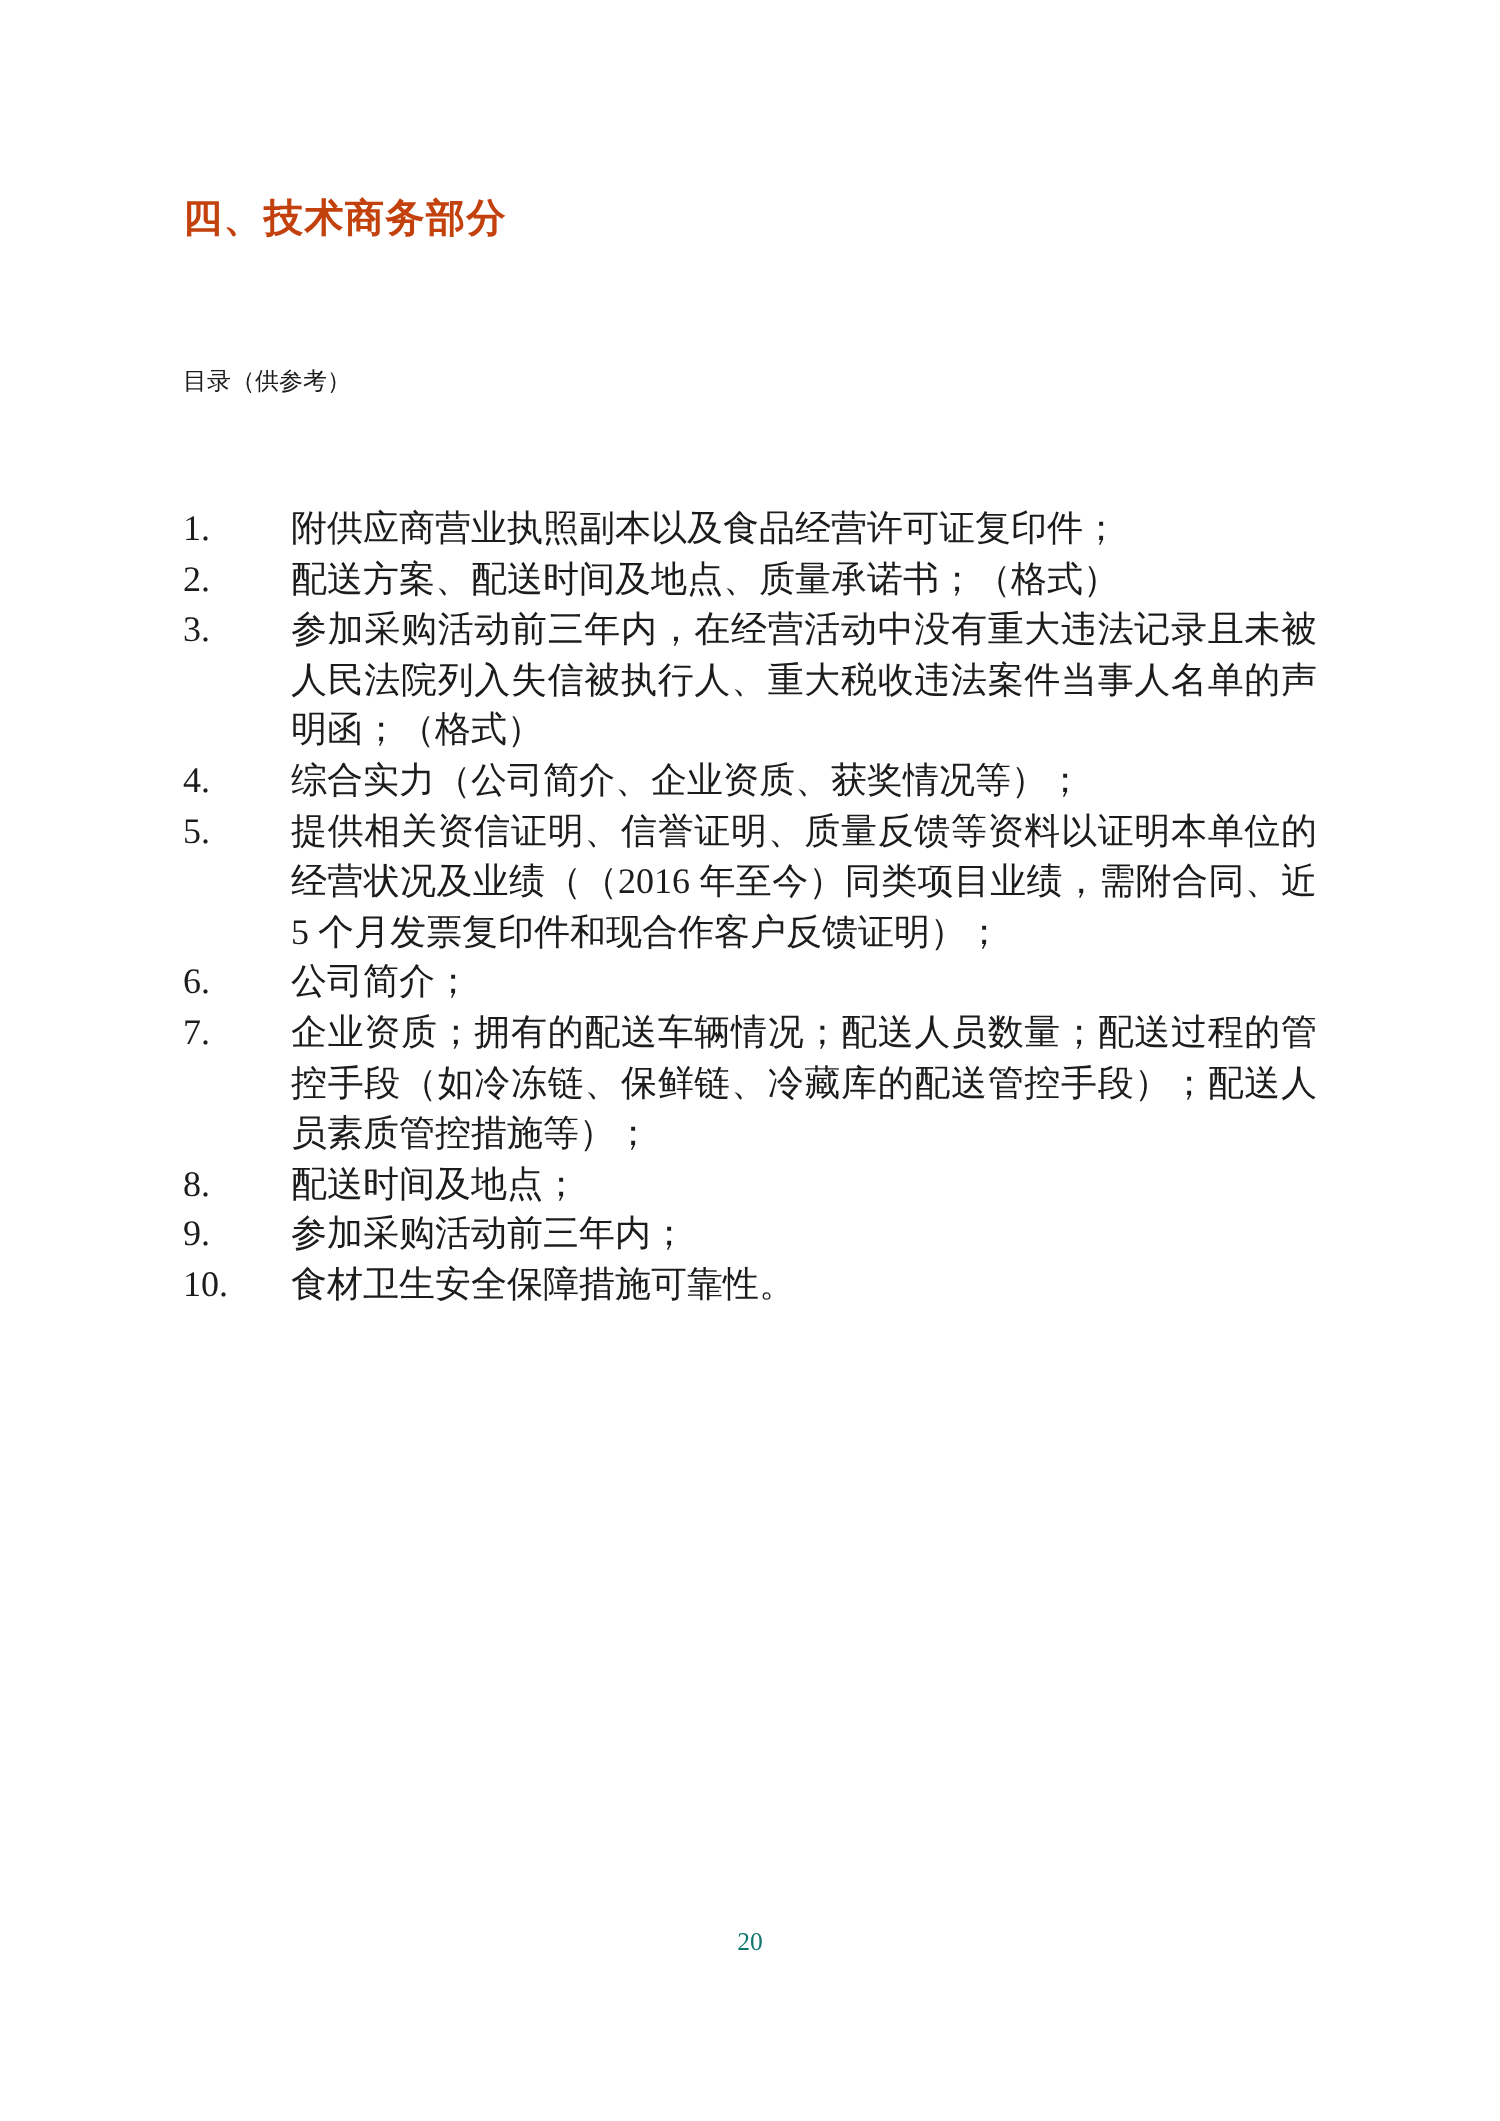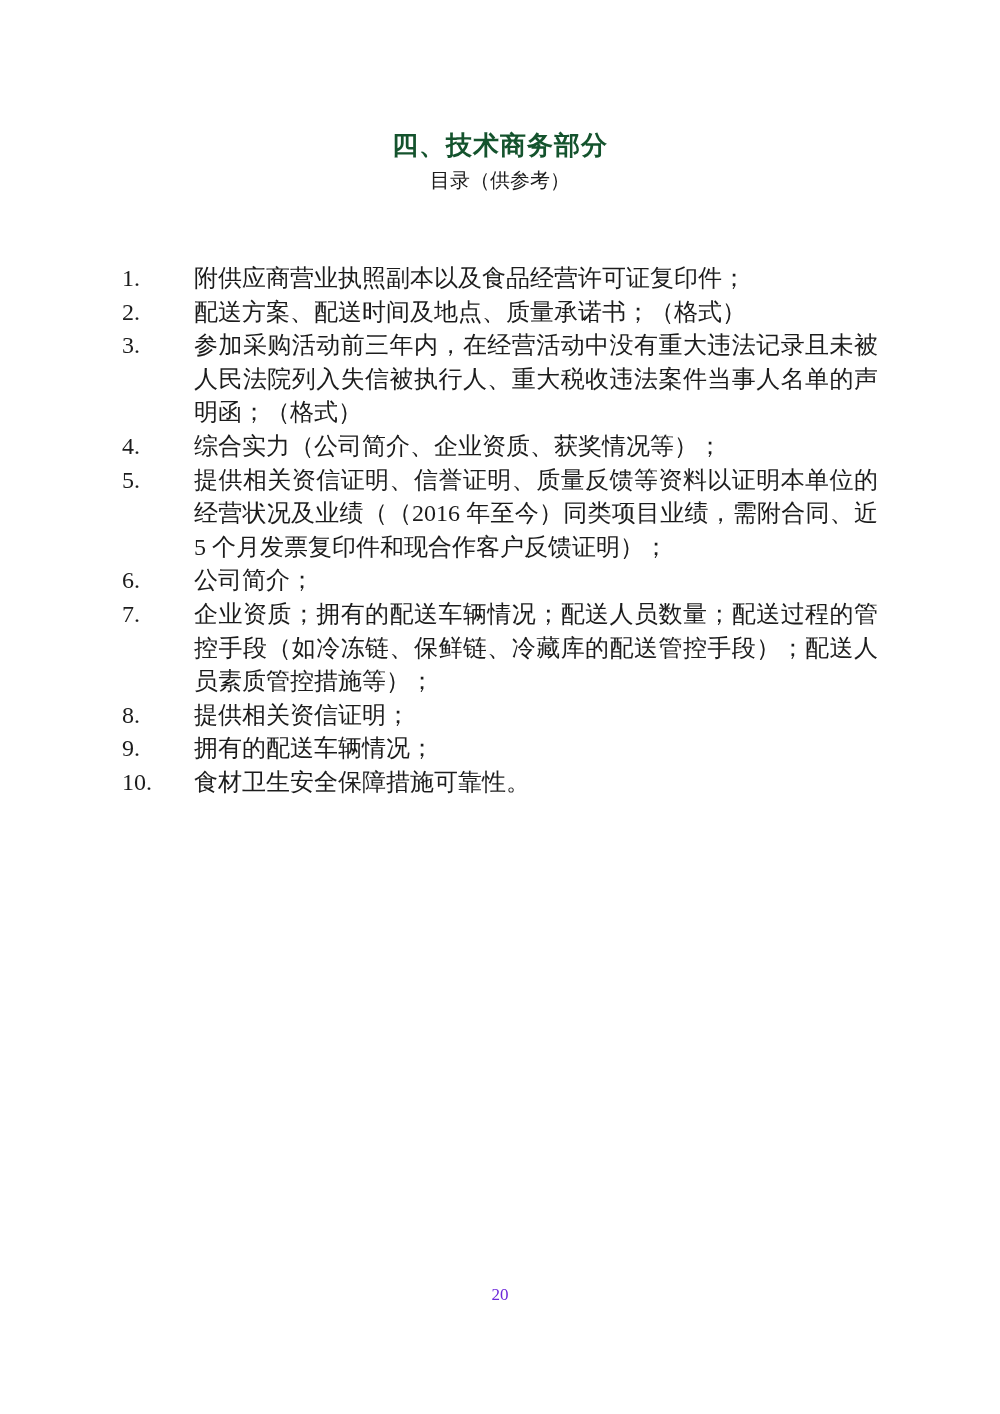--- a/index.html
+++ b/index.html
@@ -18,28 +18,27 @@
     box-sizing: border-box;
     padding: 127px 122px 0 122px;
     overflow: hidden;
   }
   .heading {
     margin: 0;
     font-family: "Liberation Sans", "DejaVu Sans", sans-serif;
     font-weight: bold;
     font-size: 26px;
     line-height: 36px;
-    color: #14532d;
+    color: #c2410c;
     letter-spacing: 1px;
-    text-align: center;
   }
   .toc-title {
-    font-size: 20px;
+    margin-top: 75px;
+    font-size: 16px;
     line-height: 34px;
-    text-align: center;
   }
   .toc-list {
     margin: 65px 0 0 0;
     padding: 0;
     list-style: none;
   }
   .toc-item {
     display: flex;
     font-size: 24px;
     line-height: 33.6px;
@@ -55,21 +54,21 @@
     margin-left: 36px;
   }
   .page-number {
     position: absolute;
     left: 0;
     right: 0;
     top: 1285px;
     text-align: center;
     font-size: 17px;
     line-height: 20px;
-    color: #6d28d9;
+    color: #0f766e;
   }
 </style>
 </head>
 <body>
 
 <div class="page">
 
   <h1 class="heading">四、技术商务部分</h1>
 
   <div class="toc-title">目录（供参考）</div>
@@ -106,26 +105,26 @@
         <span class="text">公司简介；</span>
       </li>
 
       <li class="toc-item">
         <span class="num">7.</span>
         <span class="text">企业资质；拥有的配送车辆情况；配送人员数量；配送过程的管控手段（如冷冻链、保鲜链、冷藏库的配送管控手段）；配送人员素质管控措施等）；</span>
       </li>
 
       <li class="toc-item">
         <span class="num">8.</span>
-        <span class="text">提供相关资信证明；</span>
+        <span class="text">配送时间及地点；</span>
       </li>
 
       <li class="toc-item">
         <span class="num">9.</span>
-        <span class="text">拥有的配送车辆情况；</span>
+        <span class="text">参加采购活动前三年内；</span>
       </li>
 
       <li class="toc-item">
         <span class="num">10.</span>
         <span class="text">食材卫生安全保障措施可靠性。</span>
       </li>
     </ol>
 
   <div class="page-number">20</div>
 

